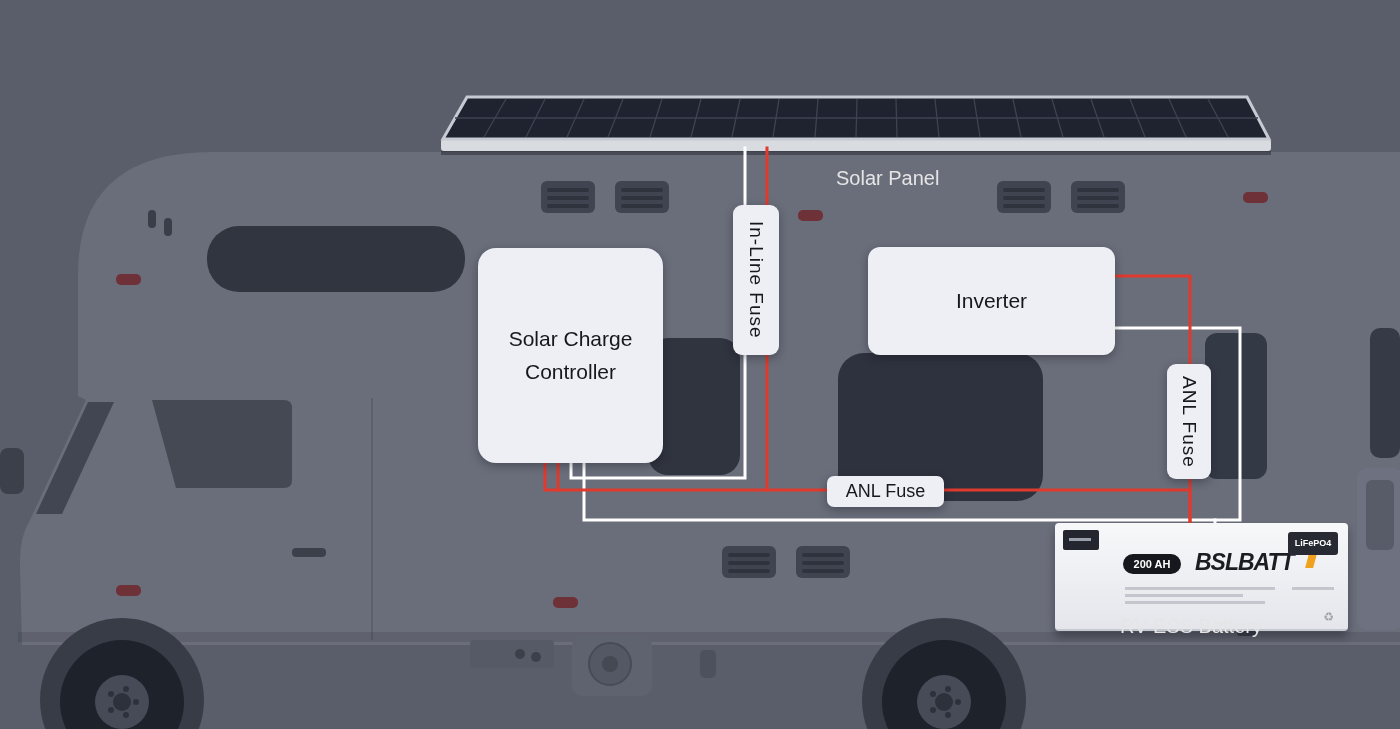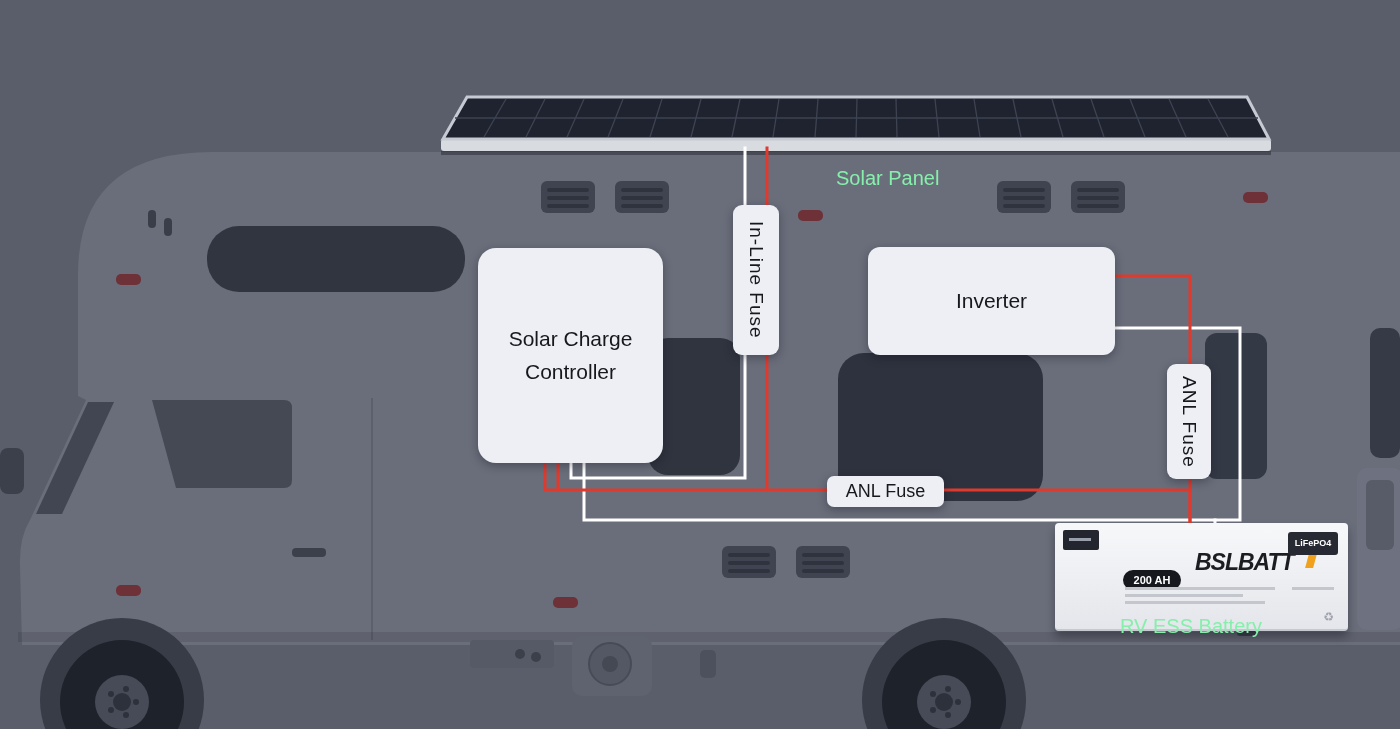--- a/index.html
+++ b/index.html
@@ -13,34 +13,34 @@
     display:flex;align-items:center;justify-content:center;
     box-shadow:0 3px 10px rgba(15,17,25,.35);
   }
   .vtext{writing-mode:vertical-rl;text-orientation:mixed;letter-spacing:1px;}
   #box-controller{left:478px;top:248px;width:185px;height:215px;border-radius:18px;
     font-size:21px;line-height:1.55;text-align:center;flex-direction:column;}
   #box-inverter{left:868px;top:247px;width:247px;height:108px;border-radius:12px;font-size:21px;}
   #box-inline-fuse{left:733px;top:205px;width:46px;height:150px;border-radius:9px;font-size:19px;}
   #box-anl-v{left:1167px;top:364px;width:44px;height:115px;border-radius:9px;font-size:19px;}
   #box-anl-h{left:827px;top:476px;width:117px;height:31px;border-radius:7px;font-size:18px;}
-  .floatlabel{position:absolute;color:#86efac;font-size:20px;white-space:nowrap;}
+  .floatlabel{position:absolute;color:#e5e5e5;font-size:20px;white-space:nowrap;}
   #label-solar-panel{left:836px;top:167px;}
   #label-battery{left:1120px;top:615px;}
   
   #battery{
     position:absolute;left:1055px;top:523px;width:293px;height:106px;
     background:linear-gradient(#f7f8fa,#e4e6eb);border-radius:4px;
     box-shadow:0 6px 10px rgba(10,12,18,.35);border-bottom:2px solid #c6c9d0;
   }
   #battery *{position:absolute;}
   .bat-terminal{left:8px;top:7px;width:36px;height:20px;background:#23262e;border-radius:2px;}
   .bat-terminal i{position:absolute;left:6px;top:8px;width:22px;height:3px;background:#9aa0ab;display:block;}
   .bat-capacity{left:68px;top:31px;width:58px;height:20px;background:#16181d;color:#fff;
-    border-radius:10px;font-size:11px;font-weight:bold;line-height:20px;text-align:center;margin-top:16px;}
+    border-radius:10px;font-size:11px;font-weight:bold;line-height:20px;text-align:center;}
   .bat-brand{left:140px;top:26px;font-size:23px;font-weight:bold;font-style:italic;
     color:#1b1d22;letter-spacing:-1px;}
   .bat-brand-accent{left:252px;top:31px;width:8px;height:14px;background:#f0a11e;transform:skewX(-15deg);}
   .bat-chem{right:10px;top:9px;width:50px;height:23px;background:#272a32;border-radius:3px;
     color:#fff;font-size:9px;line-height:23px;text-align:center;font-weight:bold;}
   .bat-bar{height:3px;background:#c3c6cd;}
   .bar1{left:70px;top:64px;width:150px;}
   .bar2{left:70px;top:71px;width:118px;}
   .bar3{left:70px;top:78px;width:140px;}
   .bar4{right:14px;top:64px;width:42px;}

